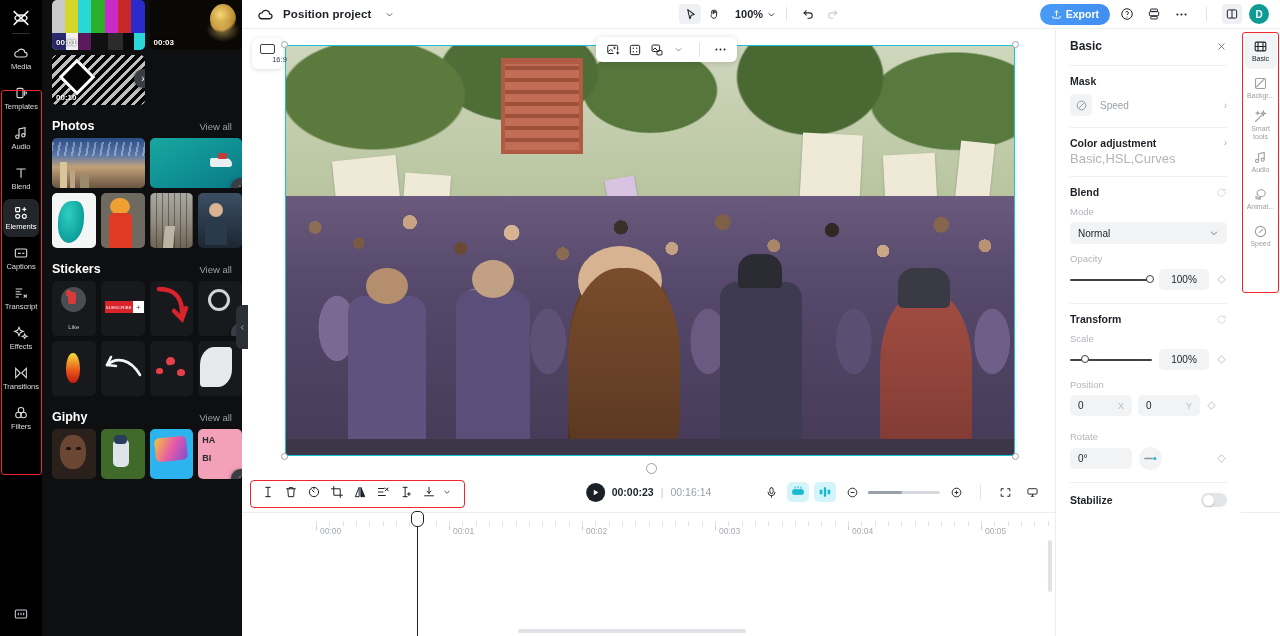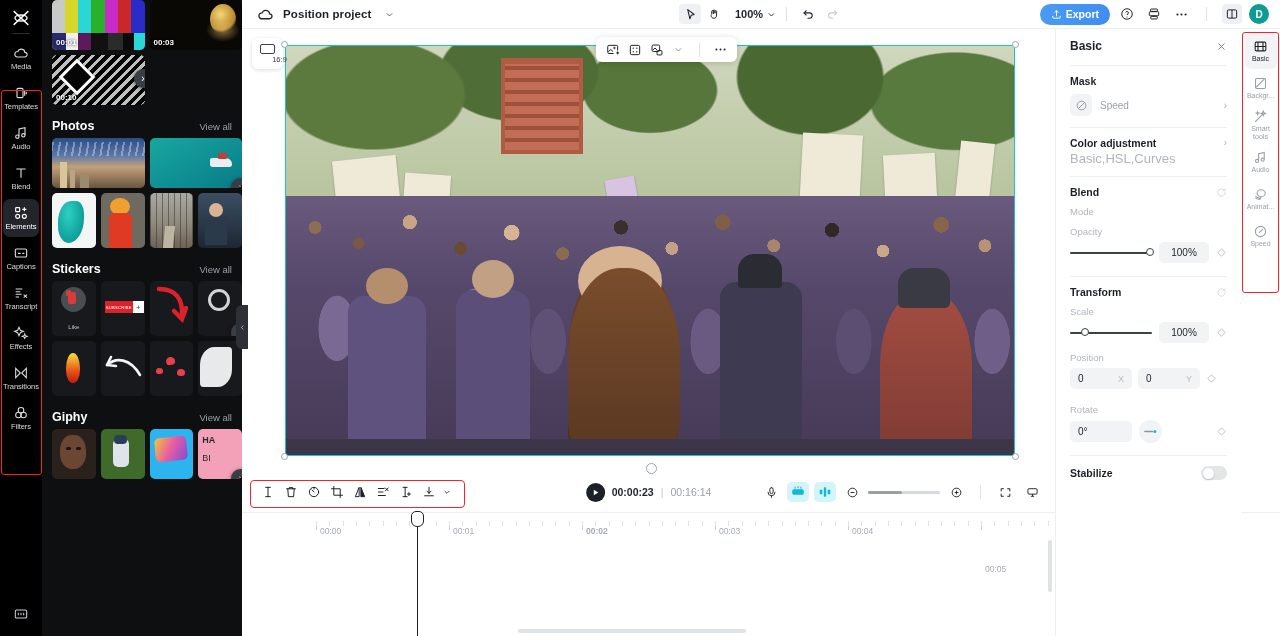--- a/index.html
+++ b/index.html
@@ -553,21 +553,21 @@
       </div>
       <div class="cell r11s" style="background:#3f6a2a;">
         <div style="position:absolute;left:12px;top:10px;width:16px;height:28px;background:#dfe4ea;border-radius:5px;"></div>
         <div style="position:absolute;left:13px;top:6px;width:13px;height:9px;background:#2b3d5c;border-radius:4px;"></div>
       </div>
       <div class="cell r11s" style="background:#2cb4ef;">
         <div style="position:absolute;left:5px;top:8px;width:32px;height:24px;background:linear-gradient(120deg,#f0c93a,#e85ba6 50%,#7b4fd3);border-radius:5px;transform:rotate(-6deg);"></div>
       </div>
       <div class="cell r11s" style="background:#f3a1b9;">
         <div style="position:absolute;left:4px;top:6px;font-size:9px;font-weight:bold;color:#2b2b2b;">HA</div>
-        <div style="position:absolute;left:4px;top:24px;font-size:9px;font-weight:normal;color:#2b2b2b;">BI</div>
+        <div style="position:absolute;left:4px;top:24px;font-size:9px;font-weight:bold;color:#2b2b2b;">BI</div>
         <div class="arrow-r" style="top:40px;right:-8px;">›</div>
       </div>
     </div>
   </div>
 
   <div class="panel-collapse">
     <svg width="7" height="11" viewBox="0 0 24 24" fill="none" stroke="#cfd3d8" stroke-width="2.6">
         <path d="M15 5 8 12l7 7"></path>
       </svg>
   </div>
@@ -808,27 +808,27 @@
   </div>
   <div class="tools-box"></div>
 
   <div class="timeline">
     <div class="ruler">
       <div class="rmajor" style="left:74px;"></div>
       <div class="rlbl" style="left:78px;">00:00</div>
       <div class="rmajor" style="left:207px;"></div>
       <div class="rlbl" style="left:211px;">00:01</div>
       <div class="rmajor" style="left:340px;"></div>
-      <div class="rlbl" style="left:344px;font-weight:bold;">00:02</div>
+      <div class="rlbl" style="left:344px;">00:02</div>
       <div class="rmajor" style="left:473px;"></div>
       <div class="rlbl" style="left:477px;">00:03</div>
       <div class="rmajor" style="left:606px;"></div>
       <div class="rlbl" style="left:610px;">00:04</div>
       <div class="rmajor" style="left:739px;"></div>
-      <div class="rlbl" style="left:743px;margin-top:38px;">00:05</div>
+      <div class="rlbl" style="left:743px;">00:05</div>
       <div style="position:absolute;left:74px;top:0;width:790px;height:5px;background:repeating-linear-gradient(90deg,#dfe2e6 0 1px,transparent 1px 13.3px);"></div>
     </div>
 
     <div class="hscroll"></div>
   </div>
   <div class="vscroll" style="right:228px;"></div>
 
   <div class="playhead"></div>
   <div class="playhead-cap"></div>
 
@@ -868,20 +868,28 @@
     <div class="row-title-wrap">
       <span class="rp-sect-title" style="margin-bottom:0;">Blend</span>
       <span class="reset-ic">
         <svg width="11" height="11" viewBox="0 0 24 24" fill="none" stroke="#d2d6da" stroke-width="1.9" stroke-linecap="round">
             <path d="M20 12a8 8 0 1 1-2.5-5.8"></path>
             <path d="M20 4v4h-4"></path>
           </svg>
       </span>
     </div>
     <div class="rp-label" style="margin-top:8px;">Mode</div>
+    <div class="select">
+      <span>Normal</span>
+      <span class="cv">
+        <svg width="10" height="10" viewBox="0 0 24 24" fill="none" stroke="#6b7078" stroke-width="2.2">
+            <path d="M5 9l7 7 7-7"></path>
+          </svg>
+      </span>
+    </div>
     <div class="rp-label" style="margin-top:9px;">Opacity</div>
     <div class="slider-row">
       <div class="sl">
           <span class="knob" style="right:-2px;"></span>
         </div>
       <div class="numbox">100%</div>
       <span class="diamond">
         <svg width="11" height="11" viewBox="0 0 24 24" fill="none" stroke="#b0b5bb" stroke-width="1.8">
             <path d="M12 4 20 12 12 20 4 12Z"></path>
           </svg>

